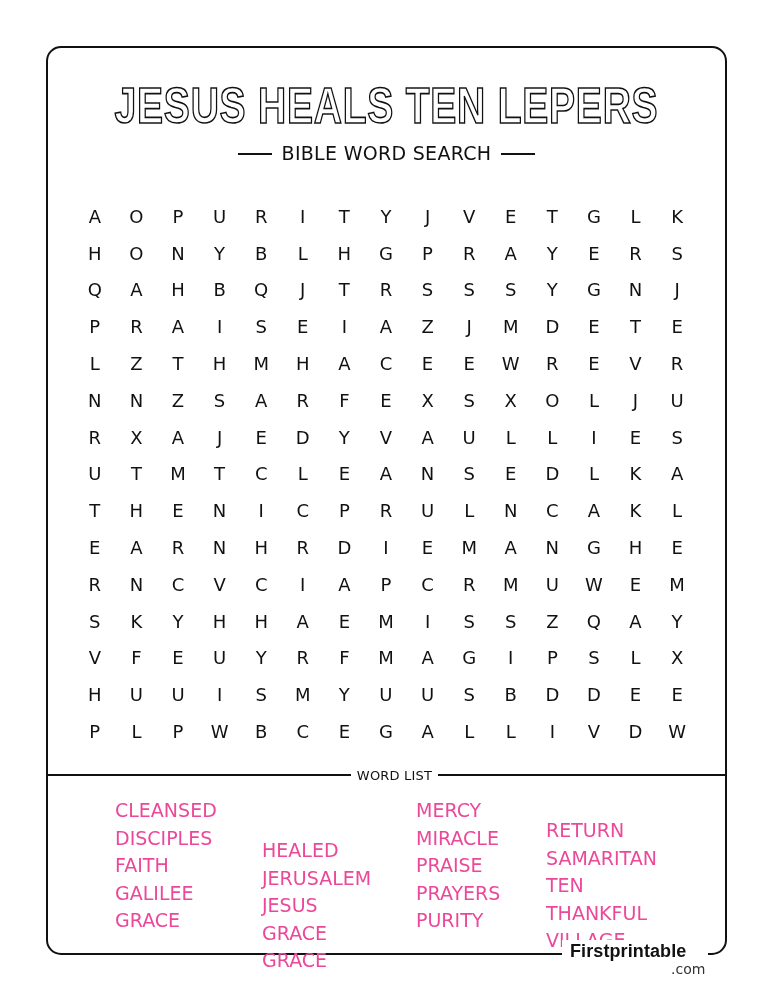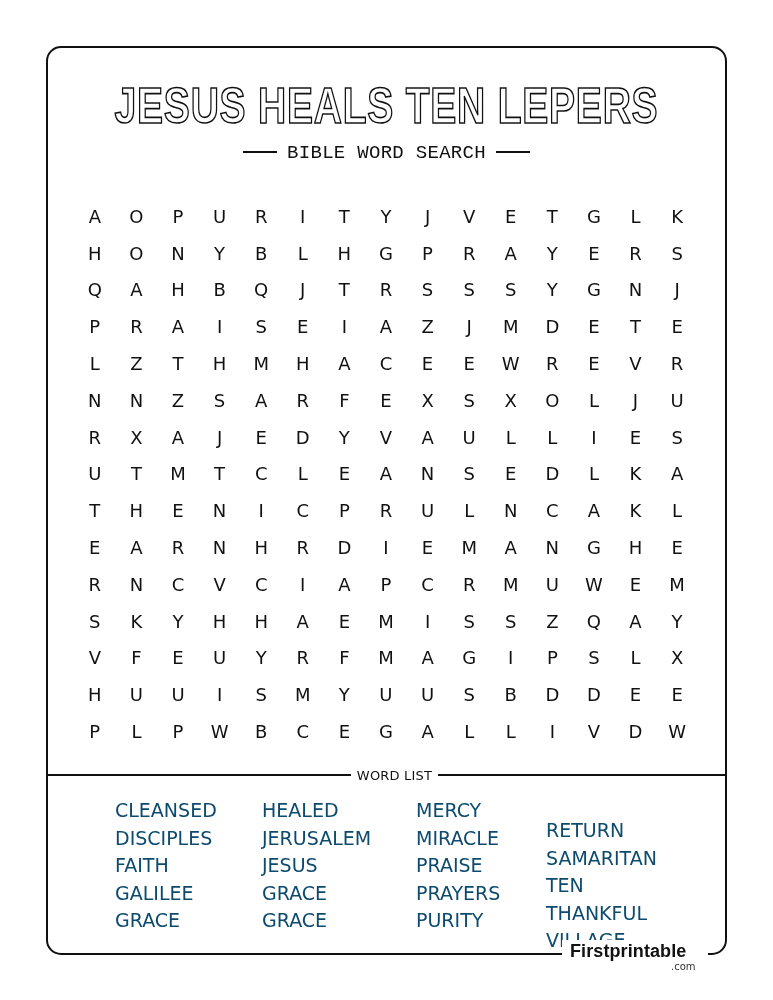--- a/index.html
+++ b/index.html
@@ -5,38 +5,38 @@
   html, body { margin: 0; padding: 0; background: #ffffff; }
   body { width: 773px; height: 1000px; position: relative; overflow: hidden;
          font-family: "DejaVu Sans", "Liberation Sans", sans-serif; color: #111; }
   .frame { position: absolute; left: 46px; top: 46px; width: 677px; height: 905px;
            border: 2px solid #111; border-radius: 15px; background: #fff; }
   .title { position: absolute; left: 0; right: 0; top: 76px; text-align: center;
            font-family: "Liberation Sans", sans-serif; font-weight: 700; font-size: 50px;
            letter-spacing: 1px; color: #fff; -webkit-text-stroke: 1.6px #111;
            transform: scaleX(0.78); transform-origin: center; line-height: 60px; }
   .subtitle { position: absolute; left: 0; right: 0; top: 140px; text-align: center;
-              font-size: 19px; letter-spacing: 0.3px; color: #111; line-height: 26px; font-family: Liberation Mono, monospace; }
+              font-size: 19px; letter-spacing: 0.3px; color: #111; line-height: 26px; }
   .subtitle .dash { display: inline-block; width: 34px; height: 2px; background: #111;
                     vertical-align: middle; margin: 0 10px; position: relative; top: -1px; }
   .grid { position: absolute; left: 74px; top: 198px; width: 625px; }
   .grid-row { display: flex; height: 36.8px; align-items: center; }
   .cell { width: 41.6px; text-align: center; font-size: 18px; color: #111; }
   .wl-line { position: absolute; left: 48px; width: 677px; top: 774px; height: 2px; background: #111; }
   .wl-label { position: absolute; left: 0; right: 0; top: 765px; text-align: center; padding-left: 16px; }
   .wl-label span { background: #fff; padding: 0 6px; font-size: 13px; color: #111;
                    letter-spacing: 0.2px; }
   .wordlist { position: absolute; top: 797px; left: 0; }
   .wcol { position: absolute; top: 0; }
-  .word { font-size: 19px; line-height: 27.5px; color: #0c4a6e; white-space: nowrap; }
+  .word { font-size: 19px; line-height: 27.5px; color: #ec4899; white-space: nowrap; }
   .logo-line { position: absolute; top: 953px; left: 530px; width: 34px; height: 2px; background: #111; }
   .logo-gap { position: absolute; top: 940px; left: 562px; width: 146px; height: 20px; background: #fff; }
   .logo { position: absolute; top: 941px; left: 570px; font-family: "Liberation Sans", sans-serif;
           font-weight: 700; font-size: 18px; color: #111; letter-spacing: 0.1px; }
-  .logo-com { position: absolute; top: 961px; left: 671px; font-size: 10px; color: #333; }
+  .logo-com { position: absolute; top: 961px; left: 671px; font-size: 14px; color: #333; }
 </style>
 </head>
 <body>
 
 <div class="frame"></div>
 
 <div class="title">JESUS HEALS TEN LEPERS</div>
 
 <div class="subtitle">
   <span class="dash"></span><span>BIBLE WORD SEARCH</span><span class="dash"></span>
@@ -306,21 +306,21 @@
 </div>
 
 <div class="wordlist" id="wordlist">
     <div class="wcol" style="left: 115px;">
       <div class="word">CLEANSED</div>
       <div class="word">DISCIPLES</div>
       <div class="word">FAITH</div>
       <div class="word">GALILEE</div>
       <div class="word">GRACE</div>
     </div>
-    <div class="wcol" style="left: 262px;">
+    <div class="wcol" style="left: 262px; margin-top: 40px;">
       <div class="word">HEALED</div>
       <div class="word">JERUSALEM</div>
       <div class="word">JESUS</div>
       <div class="word">GRACE</div>
       <div class="word">GRACE</div>
     </div>
     <div class="wcol" style="left: 416px;">
       <div class="word">MERCY</div>
       <div class="word">MIRACLE</div>
       <div class="word">PRAISE</div>

